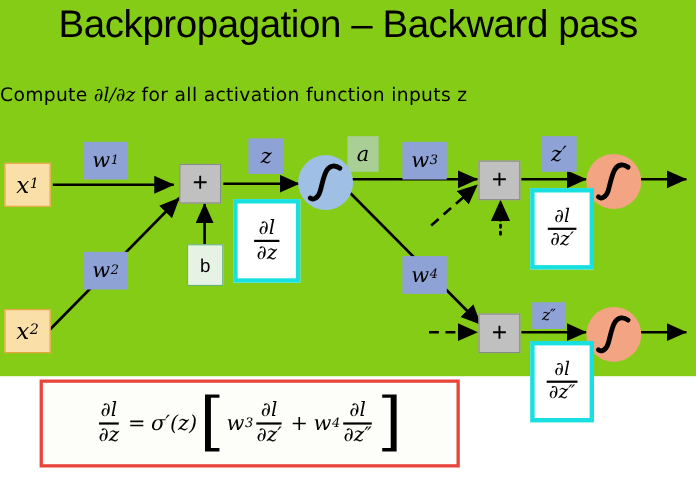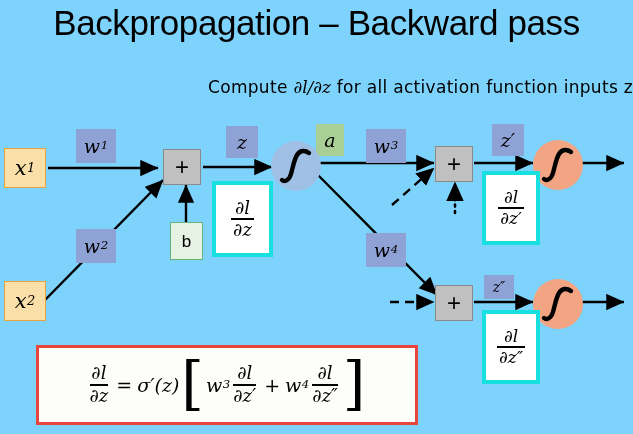--- a/index.html
+++ b/index.html
@@ -12,42 +12,42 @@
     height: 434px;
     position: relative;
     overflow: hidden;
     font-family: "Liberation Sans", sans-serif;
     color: #000000;
   }
   #slide {
     position: absolute;
     left: 0; top: 0;
     width: 633px;
-    height: 434px;
-    background: #7dd3fc;
+    height: 342px;
+    background: #84cc16;
   }
 
   
   .title {
     position: absolute;
     left: 0; top: 2px;
     width: 633px;
     text-align: center;
     font-size: 35px;
     line-height: 42px;
     font-weight: 400;
     letter-spacing: -0.4px;
     white-space: nowrap;
     font-family: "Liberation Sans", sans-serif;
   }
   .subtitle {
     position: absolute;
     left: 0; top: 76px;
     width: 633px;
-    text-align: right;
+    text-align: left;
     font-size: 17px;
     line-height: 22px;
     letter-spacing: 0.3px;
     white-space: nowrap;
     font-family: "DejaVu Sans", sans-serif;
   }
   .subtitle .mathi {
     font-family: "DejaVu Serif", serif;
     font-style: italic;
     letter-spacing: 0;

